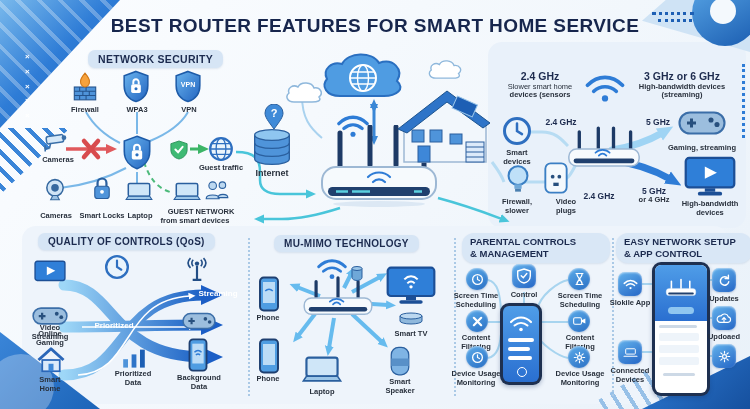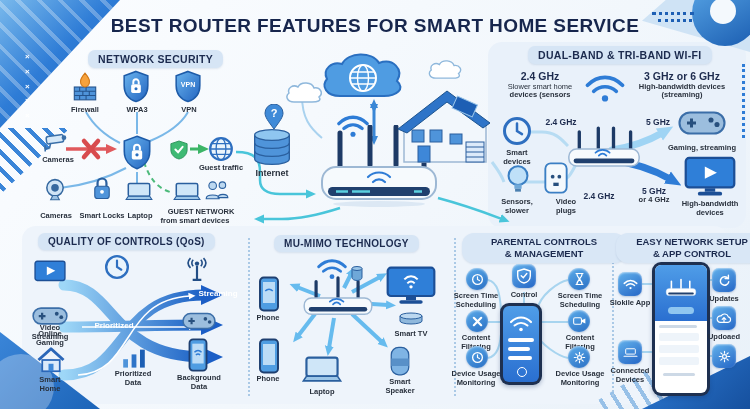--- a/index.html
+++ b/index.html
@@ -6,21 +6,21 @@
   .canvas{position:relative;width:750px;height:409px;overflow:hidden;margin:0 auto;
     background:linear-gradient(135deg,#fbfdff 0%,#f2f7fc 55%,#e9f1f9 100%);
     font-family:"Liberation Sans",sans-serif;color:#222;}
   .abs{position:absolute;}
   .lbl{position:absolute;font-size:7.5px;font-weight:700;color:#28303c;text-align:center;line-height:1.18;}
   .lbl.big{font-size:8.5px;}
   .freq{position:absolute;font-weight:800;color:#1d2b4e;text-align:center;}
   .pill{position:absolute;background:#d6e5f5;color:#1b2a4e;font-weight:800;border-radius:7px;
     padding:3px 10px;font-size:10.5px;letter-spacing:.3px;white-space:nowrap;box-shadow:0 1px 2px rgba(40,80,140,.12);}
   .pill2{position:absolute;background:#d9e7f6;color:#1b2a4e;font-weight:800;border-radius:12px;
-    padding:3px 16px;font-size:9.5px;line-height:1.25;text-align:center;box-shadow:0 1px 2px rgba(40,80,140,.12);}
+    padding:3px 8px;font-size:9.5px;line-height:1.25;text-align:left;box-shadow:0 1px 2px rgba(40,80,140,.12);}
   .panel{position:absolute;background:#e9f1fa;border-radius:14px;}
   .divider{position:absolute;width:0;border-left:2px dotted #aac9e6;}
   .tile{position:absolute;border-radius:7px;background:linear-gradient(150deg,#63b2ec,#2566c6);
     box-shadow:inset 0 1px 2px rgba(255,255,255,.55),0 1px 2px rgba(30,70,130,.25);
     display:flex;align-items:center;justify-content:center;}
   .circ{position:absolute;border-radius:50%;background:linear-gradient(150deg,#5cacea,#2a6fc4);
     box-shadow:inset 0 1px 2px rgba(255,255,255,.5),0 1px 2px rgba(30,70,130,.25);
     display:flex;align-items:center;justify-content:center;}
   .title{position:absolute;left:0;right:0;top:15px;text-align:center;font-size:19px;font-weight:800;
     color:#17264d;letter-spacing:.4px;}
@@ -309,21 +309,20 @@
     <path d="M6 45 L55 7 L98 39 L91 44 L55 18 L15 49 Z" fill="#2e74c8" stroke="#1d548f"></path>
     <rect x="62" y="16" width="22" height="13" transform="rotate(24 73 22)" fill="#1d5fb4" stroke="#9cc6e8"></rect>
     <rect x="20" y="46" width="12" height="12" fill="#4f94da" stroke="#2a5f9e"></rect>
     <rect x="38" y="46" width="12" height="12" fill="#4f94da" stroke="#2a5f9e"></rect>
     <rect x="58" y="50" width="12" height="10" fill="#4f94da" stroke="#2a5f9e"></rect>
     <rect x="74" y="58" width="18" height="20" fill="#dceafa" stroke="#2a5f9e"></rect>
     <path d="M74 63 h18 M74 68 h18 M74 73 h18" stroke="#2a5f9e" stroke-width="1"></path>
     <rect x="26" y="62" width="12" height="16" fill="#3e87d8" stroke="#2a5f9e"></rect>
   </svg>
 
-  <div class="pill" style="left:528px;top:46px;">DUAL-BAND &amp; TRI-BAND WI-FI</div>
   <div class="freq" style="left:500px;top:70px;width:80px;font-size:10.5px;">2.4 GHz</div>
   <div class="lbl" style="left:494px;top:83px;width:92px;font-weight:400;">Slower smart home</div>
   <div class="lbl" style="left:494px;top:91px;width:92px;">devices (sensors</div>
   <svg class="abs" style="left:584px;top:70px;" width="42" height="34" viewBox="0 0 24 18">
     <path d="M2 8 C8 2 16 2 22 8" stroke="#2e7cd6" stroke-width="2.2" fill="none" stroke-linecap="round"></path>
     <path d="M5.5 11.5 C9.5 8 14.5 8 18.5 11.5" stroke="#2e7cd6" stroke-width="2" fill="none" stroke-linecap="round"></path>
     <circle cx="12" cy="15.5" r="1.8" fill="#2e7cd6"></circle>
   </svg>
   <div class="freq" style="left:630px;top:70px;width:104px;font-size:10.5px;">3 GHz or 6 GHz</div>
   <div class="lbl" style="left:626px;top:83px;width:112px;">High-bandwidth devices</div>
@@ -350,21 +349,21 @@
     <circle cx="22" cy="8" r="1.7" fill="#28507e"></circle>
       <circle cx="26" cy="11" r="1.7" fill="#28507e"></circle>
   </svg>
   <div class="lbl" style="left:662px;top:144px;width:80px;">Gaming, streaming</div>
 
   <svg class="abs" style="left:506px;top:164px;" width="24" height="32" viewBox="0 0 16 22">
     <circle cx="8" cy="8" r="6.5" fill="#bfe0f8" stroke="#3a7fc4" stroke-width="1.4"></circle>
     <rect x="5.5" y="14" width="5" height="3" fill="#6fa8d8"></rect>
       <rect x="6" y="17" width="4" height="2" fill="#4a7fb0"></rect>
   </svg>
-  <div class="lbl" style="left:492px;top:198px;width:50px;">Sensors, slower</div>
+  <div class="lbl" style="left:492px;top:198px;width:50px;">Firewall, slower</div>
 
   <svg class="abs" style="left:544px;top:162px;" width="24" height="32" viewBox="0 0 18 24">
     <rect x="1" y="1" width="16" height="22" rx="4" fill="#f4f9fd" stroke="#3a7fc4" stroke-width="1.4"></rect>
     <circle cx="6.5" cy="11" r="1.4" fill="#28507e"></circle>
       <circle cx="11.5" cy="11" r="1.4" fill="#28507e"></circle>
     <rect x="7" y="15.5" width="4" height="2.5" fill="#28507e"></rect>
   </svg>
   <div class="lbl" style="left:546px;top:198px;width:40px;">Video plugs</div>
 
   <div class="freq" style="left:578px;top:191px;width:42px;font-size:8.5px;">2.4 GHz</div>

